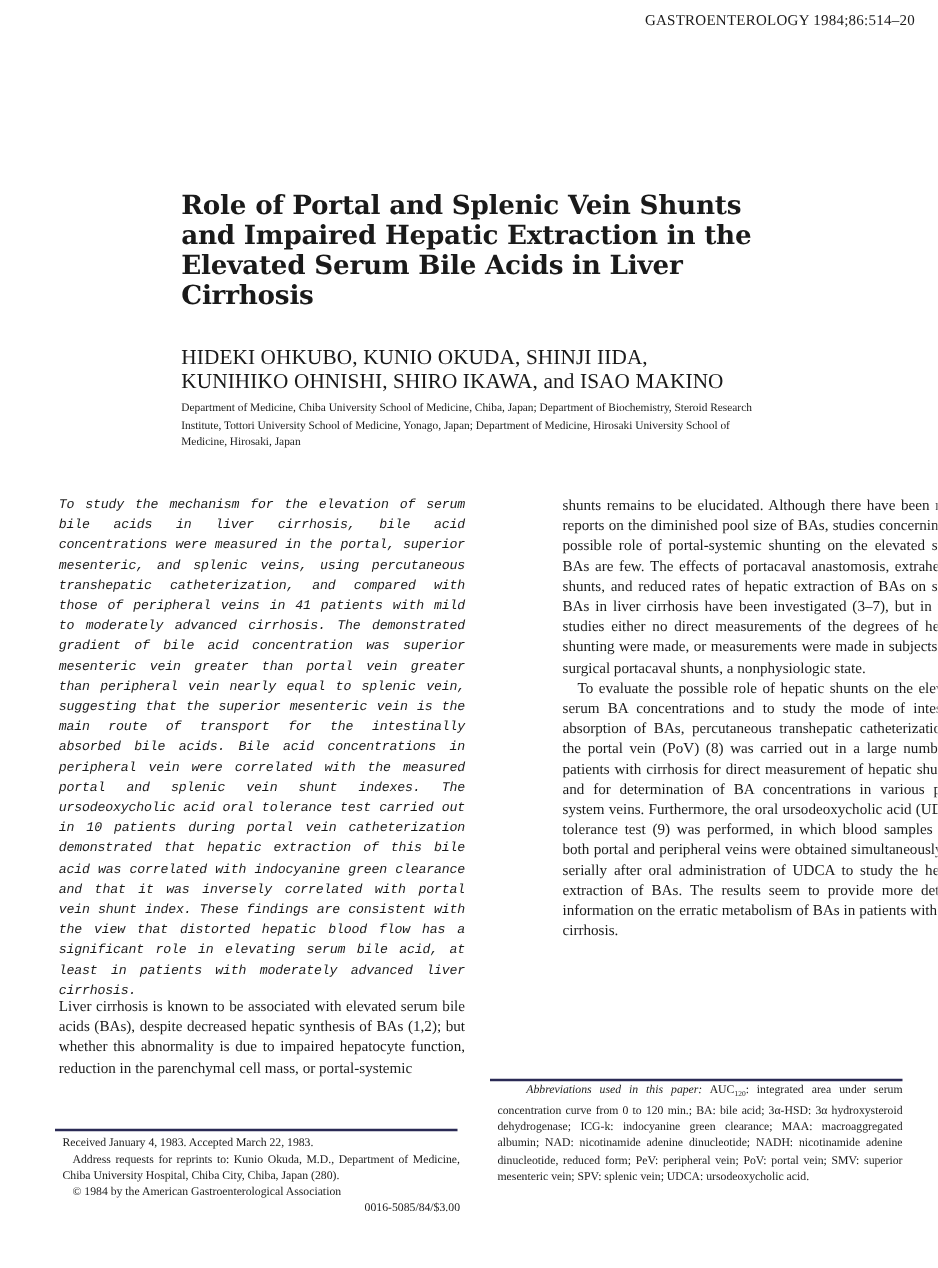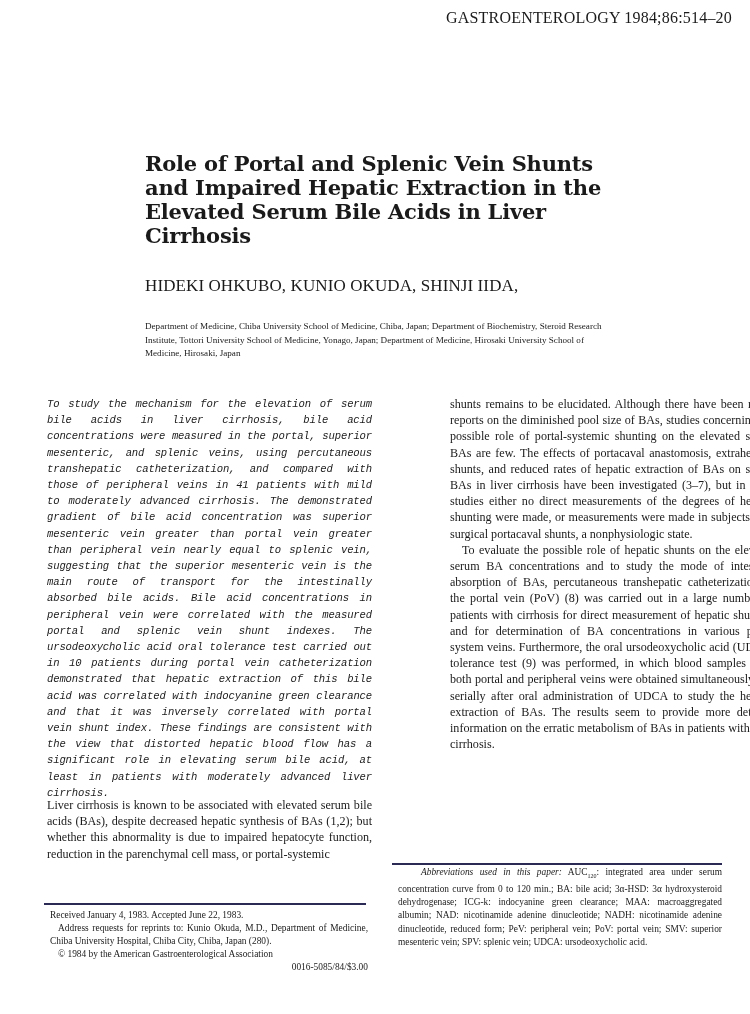--- a/index.html
+++ b/index.html
@@ -1,17 +1,17 @@
 <!DOCTYPE html>
 <html><head>
 <meta charset="utf-8">
 <style>
   html, body { margin: 0; padding: 0; background: #ffffff; }
   body { width: 750px; height: 1014px; position: relative; overflow: hidden; color: #1a1a1a; font-family: "Liberation Serif", "DejaVu Serif", serif; }
-  .journal-ref { position: absolute; top: 9px; right: 18px; font-size: 16px; letter-spacing: 0.2px; }
+  .journal-ref { position: absolute; top: 9px; right: 18px; font-size: 12px; letter-spacing: 0.2px; }
   .title { position: absolute; left: 145px; top: 152px; width: 470px; font-family: "DejaVu Serif", serif; font-weight: bold; font-size: 21px; line-height: 24px; margin: 0; letter-spacing: -0.2px; }
   .authors { position: absolute; left: 145px; top: 276px; width: 470px; font-size: 17px; line-height: 19px; letter-spacing: 0.1px; }
   .affiliations { position: absolute; left: 145px; top: 320px; width: 470px; font-size: 9.1px; line-height: 13.5px; }
   .col { position: absolute; width: 325px; text-align: justify; }
   .col-left { left: 47px; top: 396px; }
   .col-right { left: 414px; top: 396px; margin-left: 36px; }
   .abstract { font-style: italic; font-family: Liberation Mono, monospace; font-size: 10.6px; line-height: 16.2px; margin: 0; letter-spacing: -0.15px; }
   .body-p { font-size: 12.1px; line-height: 16.2px; margin: 0; }
   .intro { position: absolute; left: 47px; top: 797px; width: 325px; text-align: justify; }
   .indent { text-indent: 12px; }
@@ -28,36 +28,37 @@
 </style>
 </head>
 <body>
 
 <div class="journal-ref">GASTROENTEROLOGY 1984;86:514–20</div>
 
 <h1 class="title">Role of Portal and Splenic Vein Shunts and Impaired Hepatic Extraction in the Elevated Serum Bile Acids in Liver Cirrhosis</h1>
 
 <div class="authors">
   <div>HIDEKI OHKUBO, KUNIO OKUDA, SHINJI IIDA,</div>
+  <div>KUNIHIKO OHNISHI, SHIRO IKAWA, and ISAO MAKINO</div>
 </div>
 
 <div class="affiliations">Department of Medicine, Chiba University School of Medicine, Chiba, Japan; Department of Biochemistry, Steroid Research Institute, Tottori University School of Medicine, Yonago, Japan; Department of Medicine, Hirosaki University School of Medicine, Hirosaki, Japan</div>
 
 <div class="col col-left">
   <p class="abstract">To study the mechanism for the elevation of serum bile acids in liver cirrhosis, bile acid concentrations were measured in the portal, superior mesenteric, and splenic veins, using percutaneous transhepatic catheterization, and compared with those of peripheral veins in 41 patients with mild to moderately advanced cirrhosis. The demonstrated gradient of bile acid concentration was superior mesenteric vein greater than portal vein greater than peripheral vein nearly equal to splenic vein, suggesting that the superior mesenteric vein is the main route of transport for the intestinally absorbed bile acids. Bile acid concentrations in peripheral vein were correlated with the measured portal and splenic vein shunt indexes. The ursodeoxycholic acid oral tolerance test carried out in 10 patients during portal vein catheterization demonstrated that hepatic extraction of this bile acid was correlated with indocyanine green clearance and that it was inversely correlated with portal vein shunt index. These findings are consistent with the view that distorted hepatic blood flow has a significant role in elevating serum bile acid, at least in patients with moderately advanced liver cirrhosis.</p>
 </div>
 
 <div class="intro">
   <p class="body-p">Liver cirrhosis is known to be associated with elevated serum bile acids (BAs), despite decreased hepatic synthesis of BAs (1,2); but whether this abnormality is due to impaired hepatocyte function, reduction in the parenchymal cell mass, or portal-systemic</p>
 </div>
 
 <div class="rule rule-left"></div>
 
 <div class="footnote">
-  <p>Received January 4, 1983. Accepted June 22, 1983.</p>
+  <p>Received January 4, 1983. Accepted March 22, 1983.</p>
   <p class="fn-indent">Address requests for reprints to: Kunio Okuda, M.D., Department of Medicine, Chiba University Hospital, Chiba City, Chiba, Japan (280).</p>
   <p class="fn-indent">© 1984 by the American Gastroenterological Association</p>
   <p class="fn-center">0016-5085/84/$3.00</p>
 </div>
 
 <div class="col col-right">
   <p class="body-p">shunts remains to be elucidated. Although there have been many reports on the diminished pool size of BAs, studies concerning the possible role of portal-systemic shunting on the elevated serum BAs are few. The effects of portacaval anastomosis, extrahepatic shunts, and reduced rates of hepatic extraction of BAs on serum BAs in liver cirrhosis have been investigated (3–7), but in these studies either no direct measurements of the degrees of hepatic shunting were made, or measurements were made in subjects with surgical portacaval shunts, a nonphysiologic state.</p>
   <p class="body-p indent">To evaluate the possible role of hepatic shunts on the elevated serum BA concentrations and to study the mode of intestinal absorption of BAs, percutaneous transhepatic catheterization of the portal vein (PoV) (8) was carried out in a large number of patients with cirrhosis for direct measurement of hepatic shunting and for determination of BA concentrations in various portal system veins. Furthermore, the oral ursodeoxycholic acid (UDCA) tolerance test (9) was performed, in which blood samples from both portal and peripheral veins were obtained simultaneously and serially after oral administration of UDCA to study the hepatic extraction of BAs. The results seem to provide more detailed information on the erratic metabolism of BAs in patients with liver cirrhosis.</p>
 </div>
 

